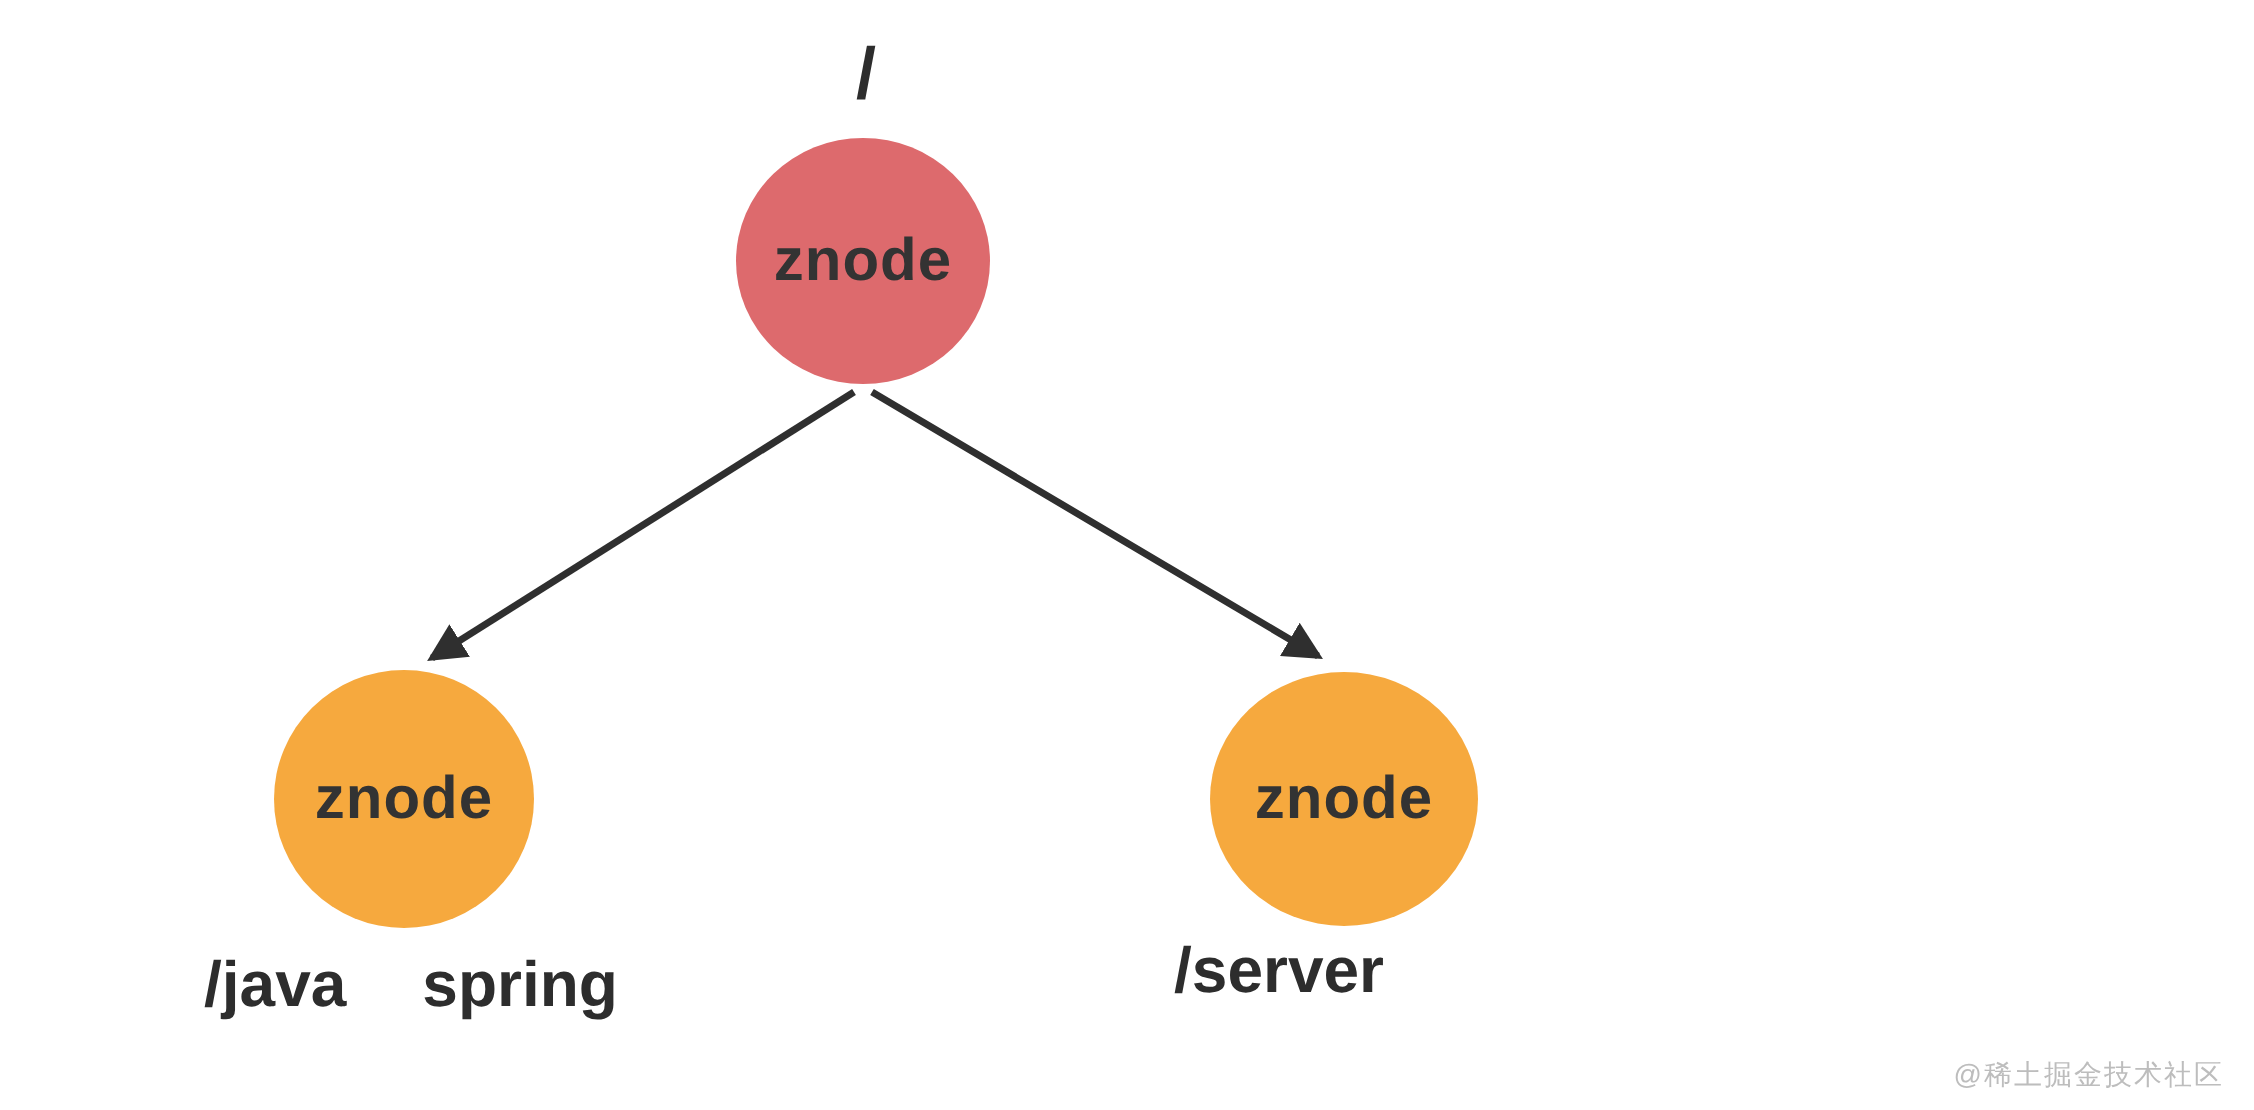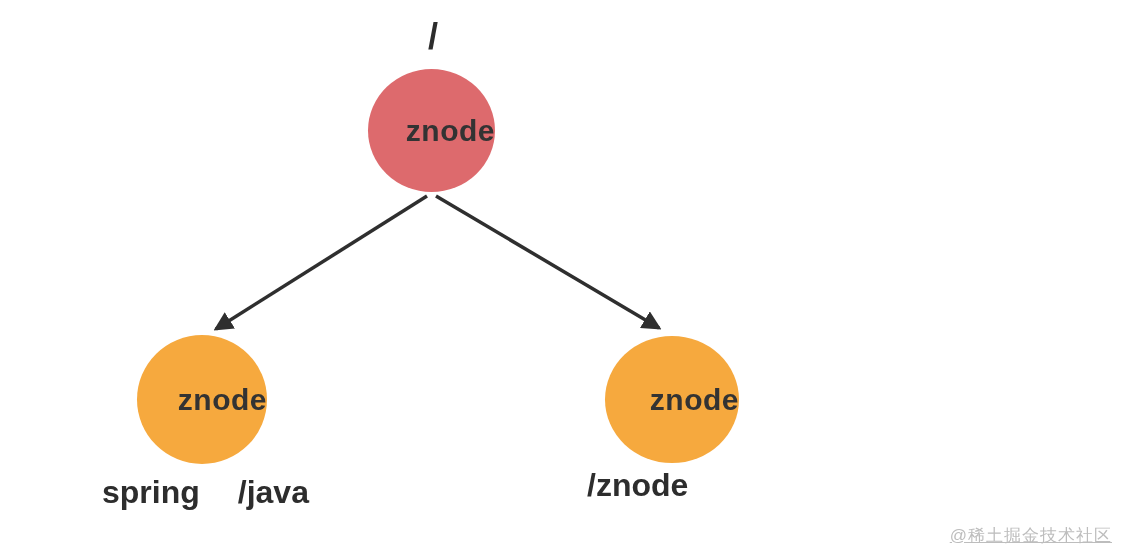--- a/index.html
+++ b/index.html
@@ -21,21 +21,21 @@
     top: 0;
     width: 1127px;
     height: 555px;
     pointer-events: none;
   }
   .node {
     position: absolute;
     border-radius: 50%;
     display: flex;
     align-items: center;
-    justify-content: flex-end;
+    justify-content: center;
   }
   .node .node-label {
     font-size: 30px;
     font-weight: bold;
     color: #333333;
     letter-spacing: 0.5px;
   }
   .root-node   { left: 368px; top: 69px;  width: 127px; height: 123px; }
   .child-java  { left: 137px; top: 335px; width: 130px; height: 129px; }
   .child-server{ left: 605px; top: 336px; width: 134px; height: 127px; }
@@ -56,24 +56,23 @@
     font-weight: bold;
     color: #2d2d2d;
     white-space: nowrap;
   }
   .kv-java   { left: 102px; top: 474px; gap: 38px; }
   .kv-server { left: 587px; top: 467px; gap: 40px; }
   .watermark {
     position: absolute;
     right: 15px;
     bottom: 8px;
-    font-size: 17px;
+    font-size: 14px;
     color: #bdbdbd;
     letter-spacing: 1px;
-    text-decoration: underline;
   }
 </style>
 </head>
 <body>
 
 <div class="canvas">
 
   <svg class="edges" viewBox="0 0 1127 555" xmlns="http://www.w3.org/2000/svg">
     <defs>
       <marker id="arrowhead" viewBox="0 0 10 10" refX="8.5" refY="5" markerWidth="5.5" markerHeight="5.5" orient="auto">
@@ -92,23 +91,23 @@
 
   <div class="node child-java" style="background-color: rgb(246, 169, 62);">
     <span class="node-label">znode</span>
   </div>
 
   <div class="node child-server" style="background-color: rgb(246, 169, 62);">
     <span class="node-label">znode</span>
   </div>
 
   <div class="kv kv-java">
+    <span>/java</span>
     <span>spring</span>
-    <span>/java</span>
   </div>
 
   <div class="kv kv-server">
-    <span>/znode</span>
+    <span>/server</span>
   </div>
 
   <div class="watermark">@稀土掘金技术社区</div>
 
 </div>
 
 </body></html>

